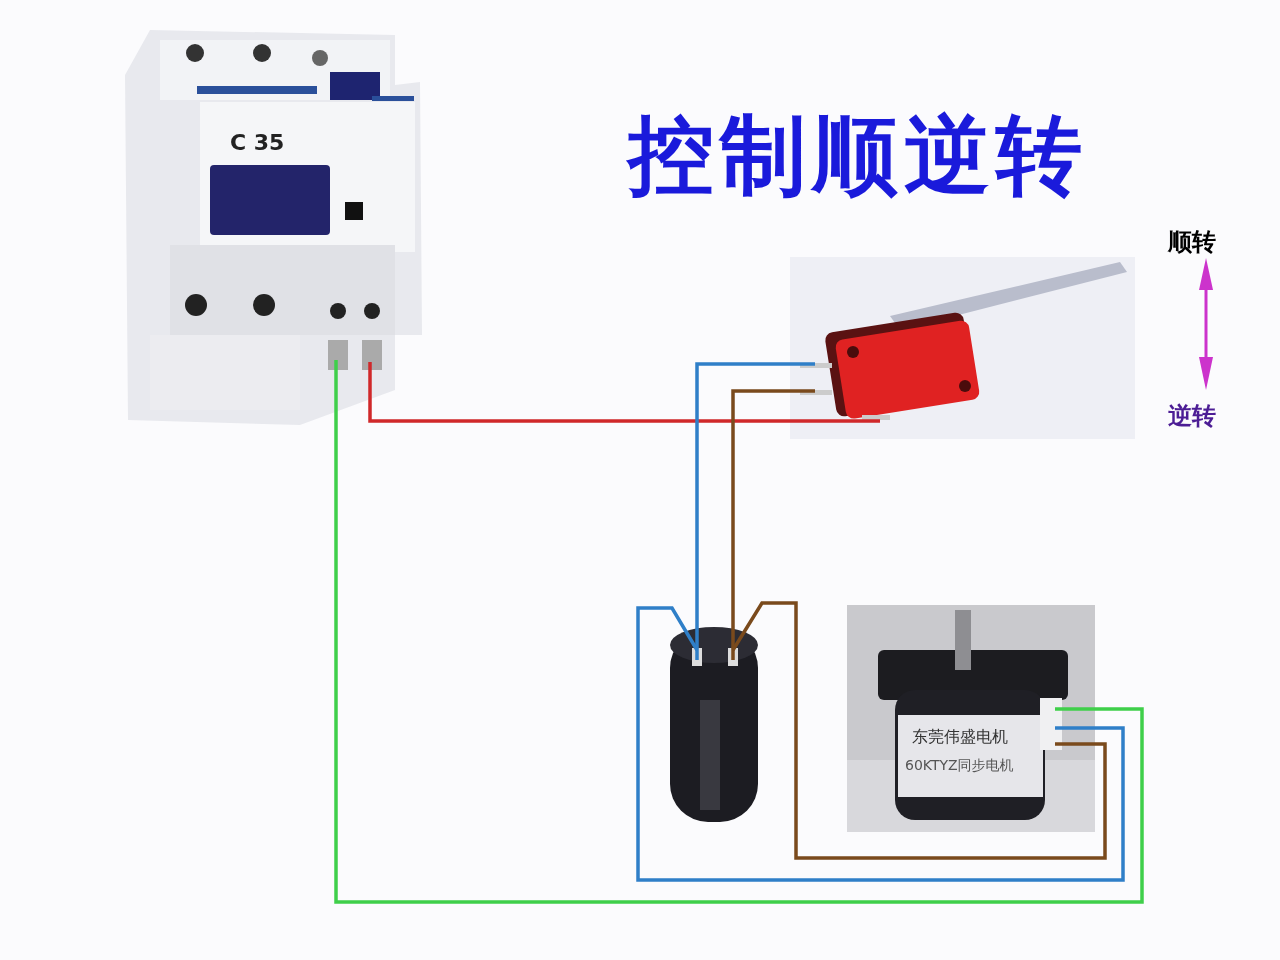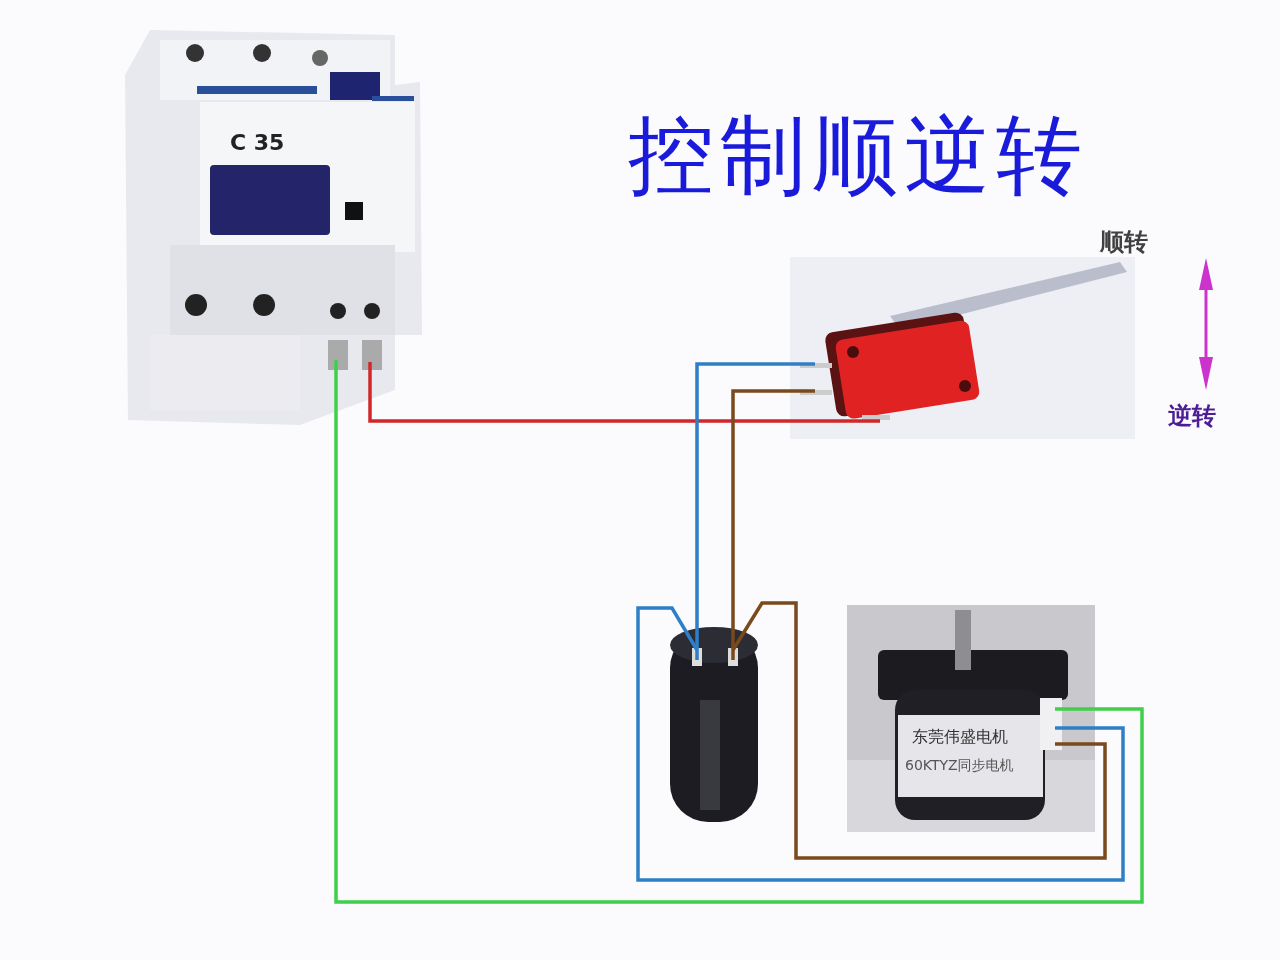--- a/index.html
+++ b/index.html
@@ -1,27 +1,27 @@
 <!DOCTYPE html>
 <html><head>
 <meta charset="utf-8">
 <style>
   html,body{margin:0;padding:0;}
   body{width:1280px;height:960px;background:#fbfbfd;position:relative;overflow:hidden;font-family:"DejaVu Sans",sans-serif;}
   .abs{position:absolute;}
-  .title{left:628px;top:100px;font-size:86px;font-weight:normal;letter-spacing:6px;white-space:nowrap;line-height:110px;}
+  .title{left:628px;top:100px;font-size:86px;font-weight:bold;letter-spacing:6px;white-space:nowrap;line-height:110px;}
   .dir-label{font-size:24px;font-weight:bold;white-space:nowrap;}
   svg{position:absolute;left:0;top:0;}
 </style>
 </head>
 <body>
 
 <div class="abs title" style="color:#1a1adb;">控制顺逆转</div>
 
-<div class="abs dir-label" style="left:1100px;top:226px;color:#404040;">顺转</div>
+<div class="abs dir-label" style="left:1168px;top:226px;color:#000000;">顺转</div>
 <div class="abs dir-label" style="left:1168px;top:400px;color:#4c1d95;">逆转</div>
 
 <svg width="1280" height="960" viewBox="0 0 1280 960">
 
   <g>
     <line x1="1206" y1="275" x2="1206" y2="372" stroke="#cc33cc" stroke-width="3"></line>
     <polygon points="1206,258 1199,290 1213,290" fill="#cc33cc"></polygon>
     <polygon points="1206,390 1199,357 1213,357" fill="#cc33cc"></polygon>
   </g>
 

